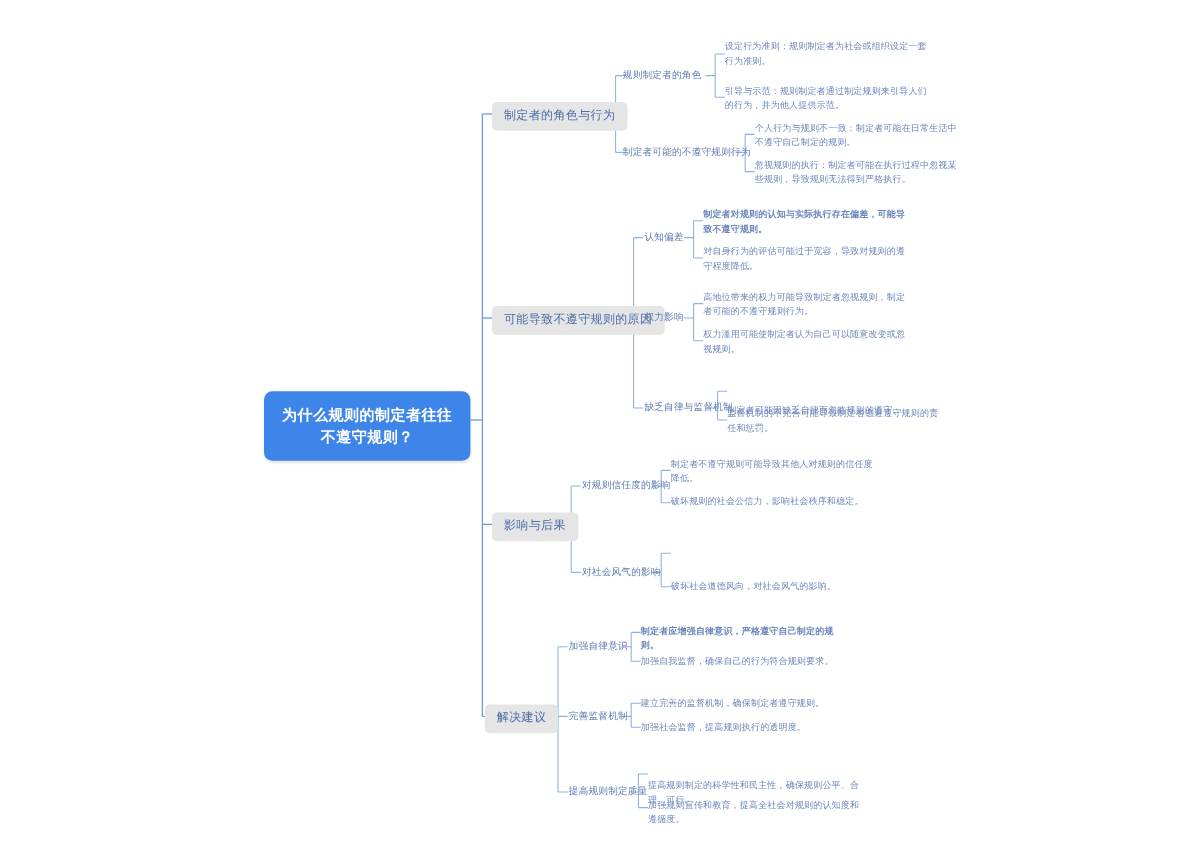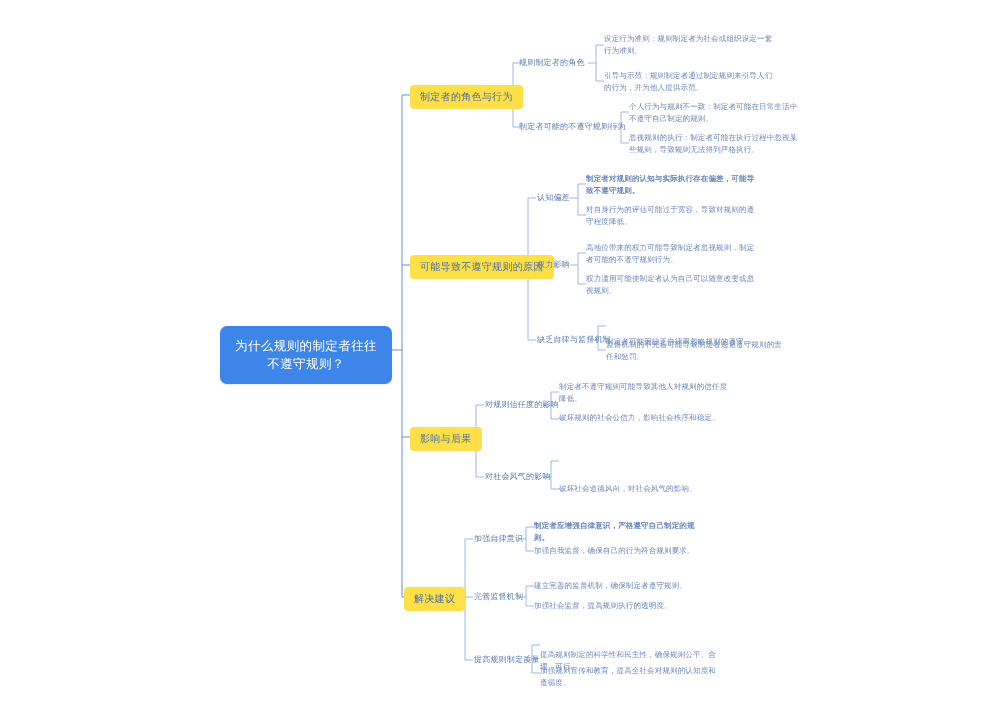--- a/index.html
+++ b/index.html
@@ -27,26 +27,26 @@
   
   .root-node {
     background: #3d85e8;
     color: #ffffff;
     border-radius: 7px;
     font-size: 12.5px;
     line-height: 18px;
     text-align: center;
     padding: 11px 12px;
     letter-spacing: 0.4px;
-    font-weight: 400;
+    font-weight: 700;
     box-shadow: 0 1px 2px rgba(0,0,0,0.10);
   }
   
   .l2-node {
-    background: #fde047;
+    background: #e5e5e5;
     color: #4a6ea8;
     border-radius: 4px;
     font-size: 10px;
     line-height: 14px;
     text-align: center;
     padding: 5px 10px;
     letter-spacing: 0.3px;
     white-space: nowrap;
   }
   

